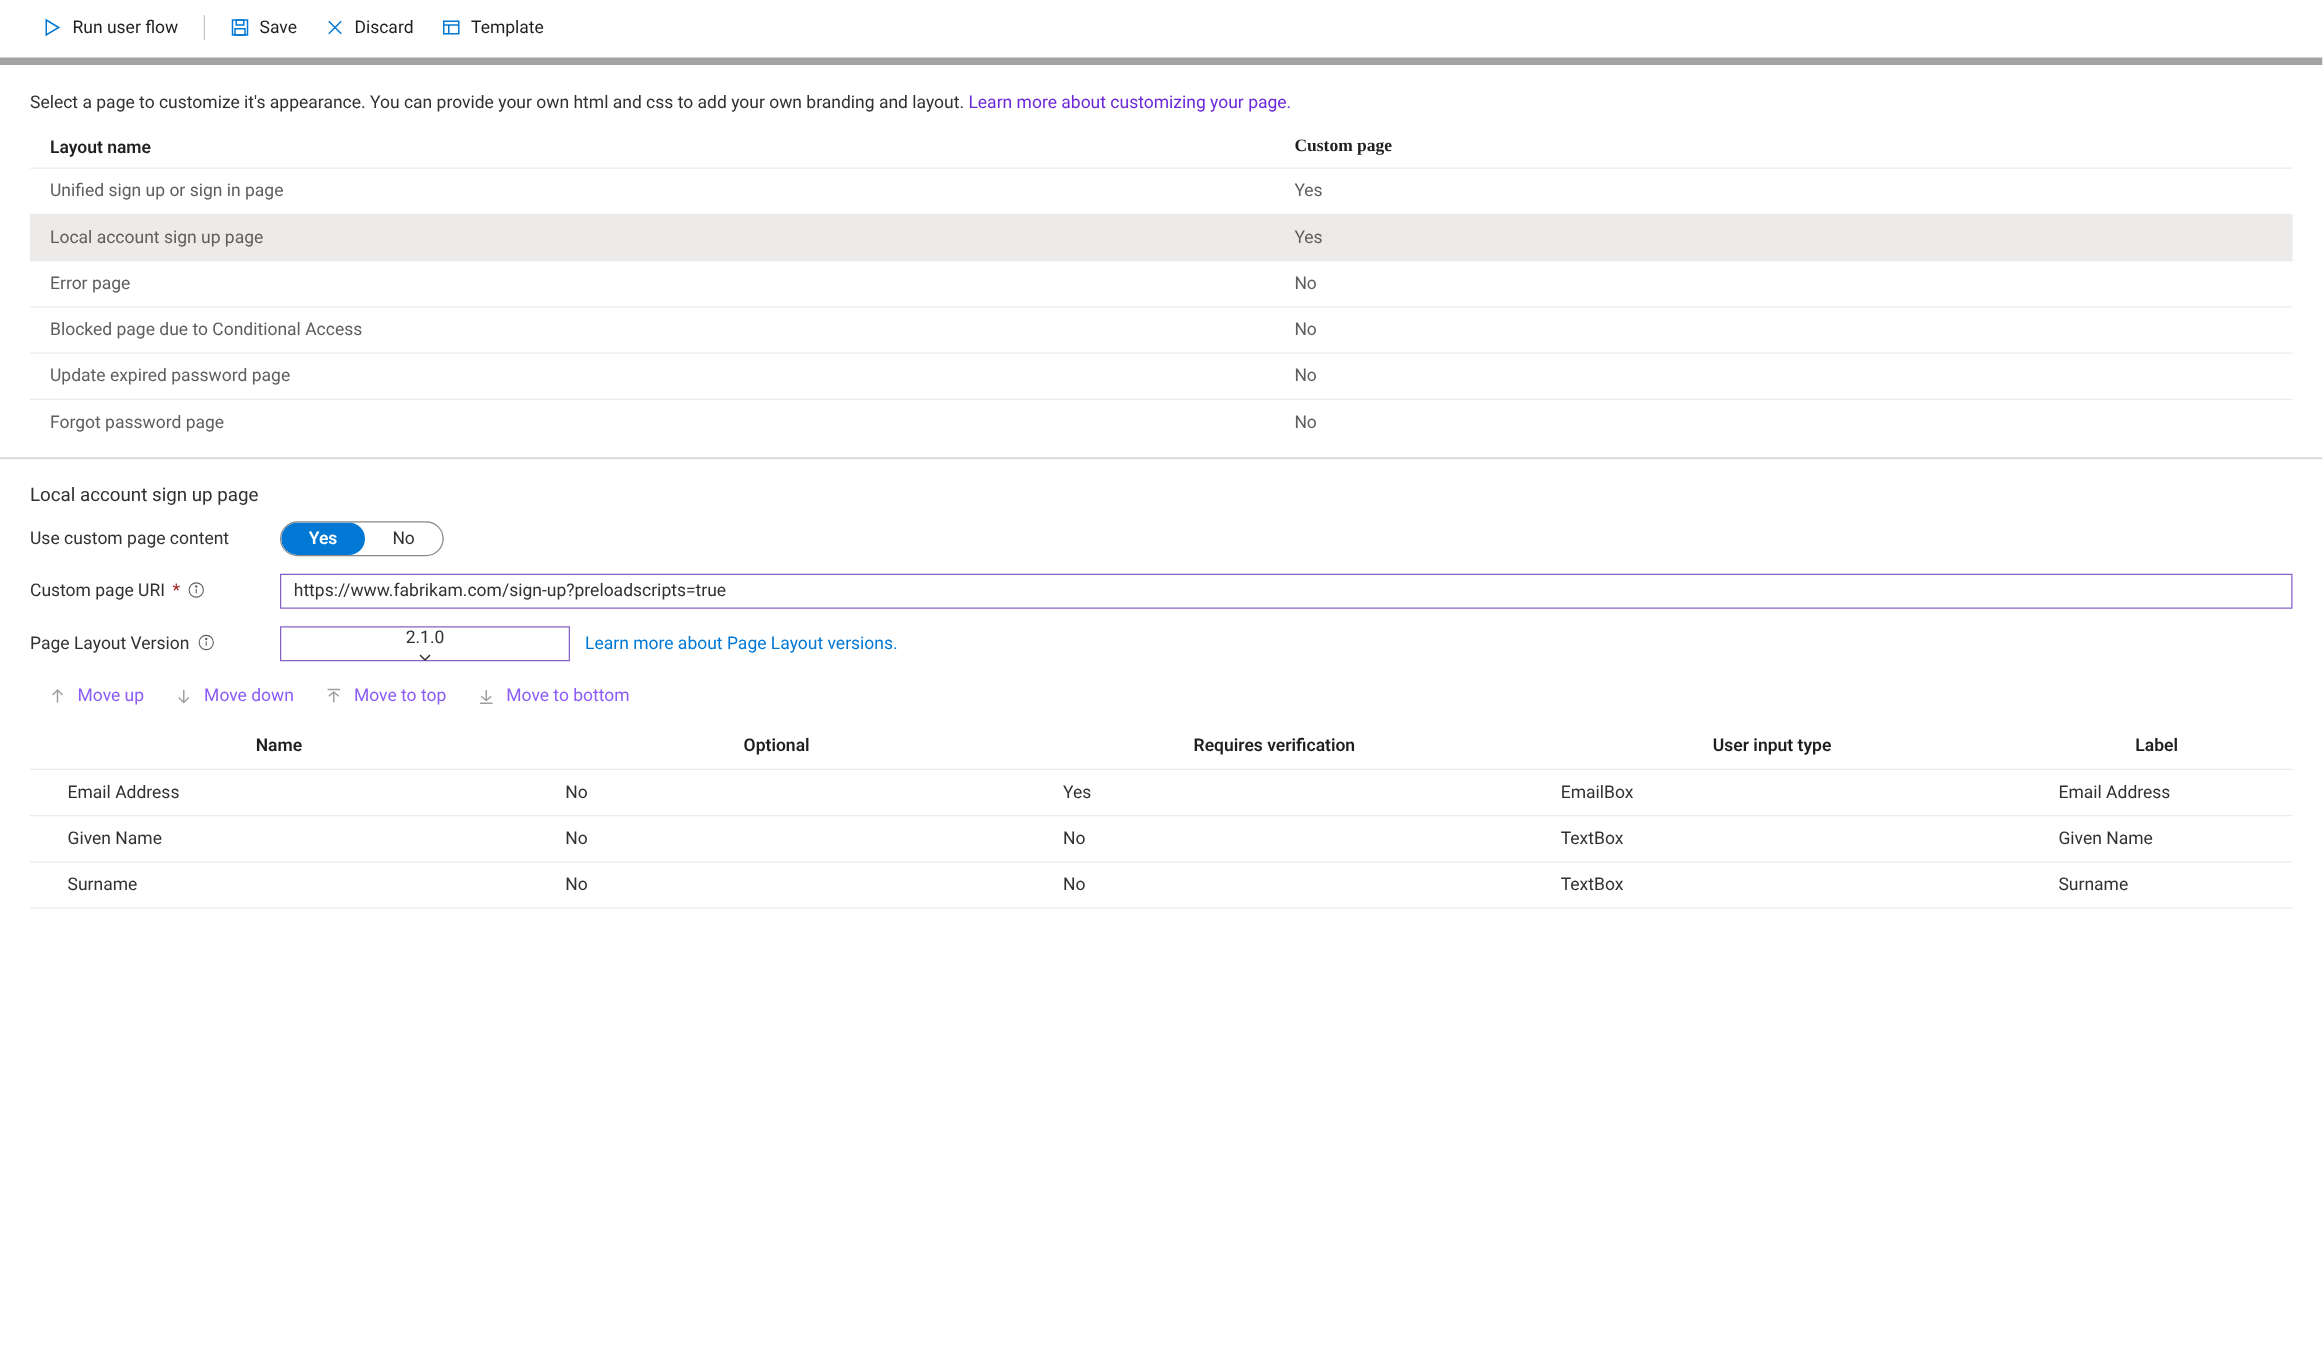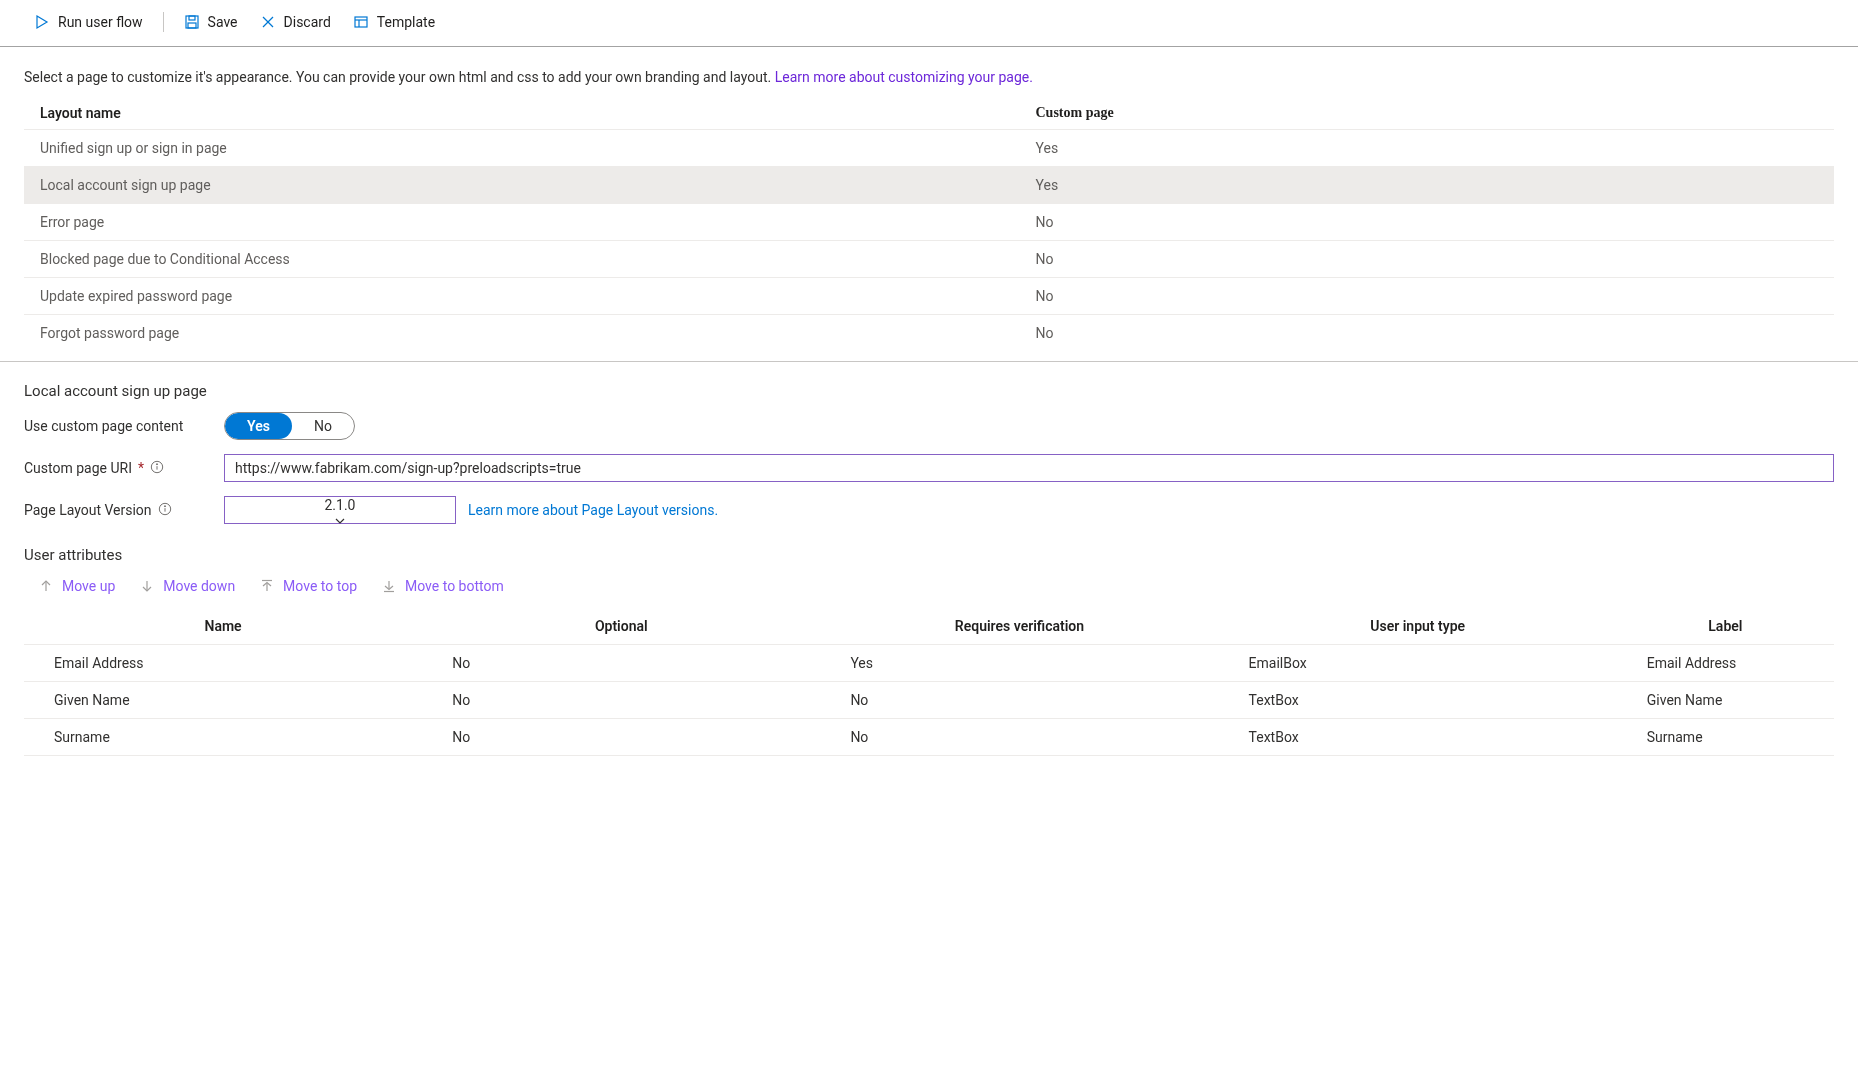--- a/index.html
+++ b/index.html
@@ -8,21 +8,21 @@
     font-size: 14px;
     color: #323130;
     background: #ffffff;
     width: 1858px;
   }
   .toolbar {
     display: flex;
     align-items: center;
     padding: 8px 24px 10px 24px;
     gap: 2px;
-    border-bottom: 1px solid #a3a3a3;
+    border-bottom: 6px solid #a3a3a3;
   }
   .tool-btn {
     display: inline-flex;
     align-items: center;
     gap: 8px;
     padding: 6px 10px;
     cursor: pointer;
     color: #201f1e;
     border-radius: 2px;
   }
@@ -294,21 +294,20 @@
       <span>2.1.0</span>
       <span class="icon">
         <svg viewBox="0 0 16 16" fill="none" stroke="#323130" stroke-width="1.2">
             <polyline points="4,6 8,10 12,6"></polyline>
           </svg>
       </span>
     </div>
     <a class="link">Learn more about Page Layout versions.</a>
   </div>
 
-  <div class="subsection-title">User attributes</div>
 
   <div class="move-toolbar">
     <div class="move-btn">
       <span class="icon">
           <svg viewBox="0 0 16 16" fill="none" stroke="#a19f9d" stroke-width="1.2">
             <line x1="8" y1="13" x2="8" y2="3"></line>
             <polyline points="4,7 8,3 12,7"></polyline>
           </svg>
         </span>
       <span>Move up</span>

